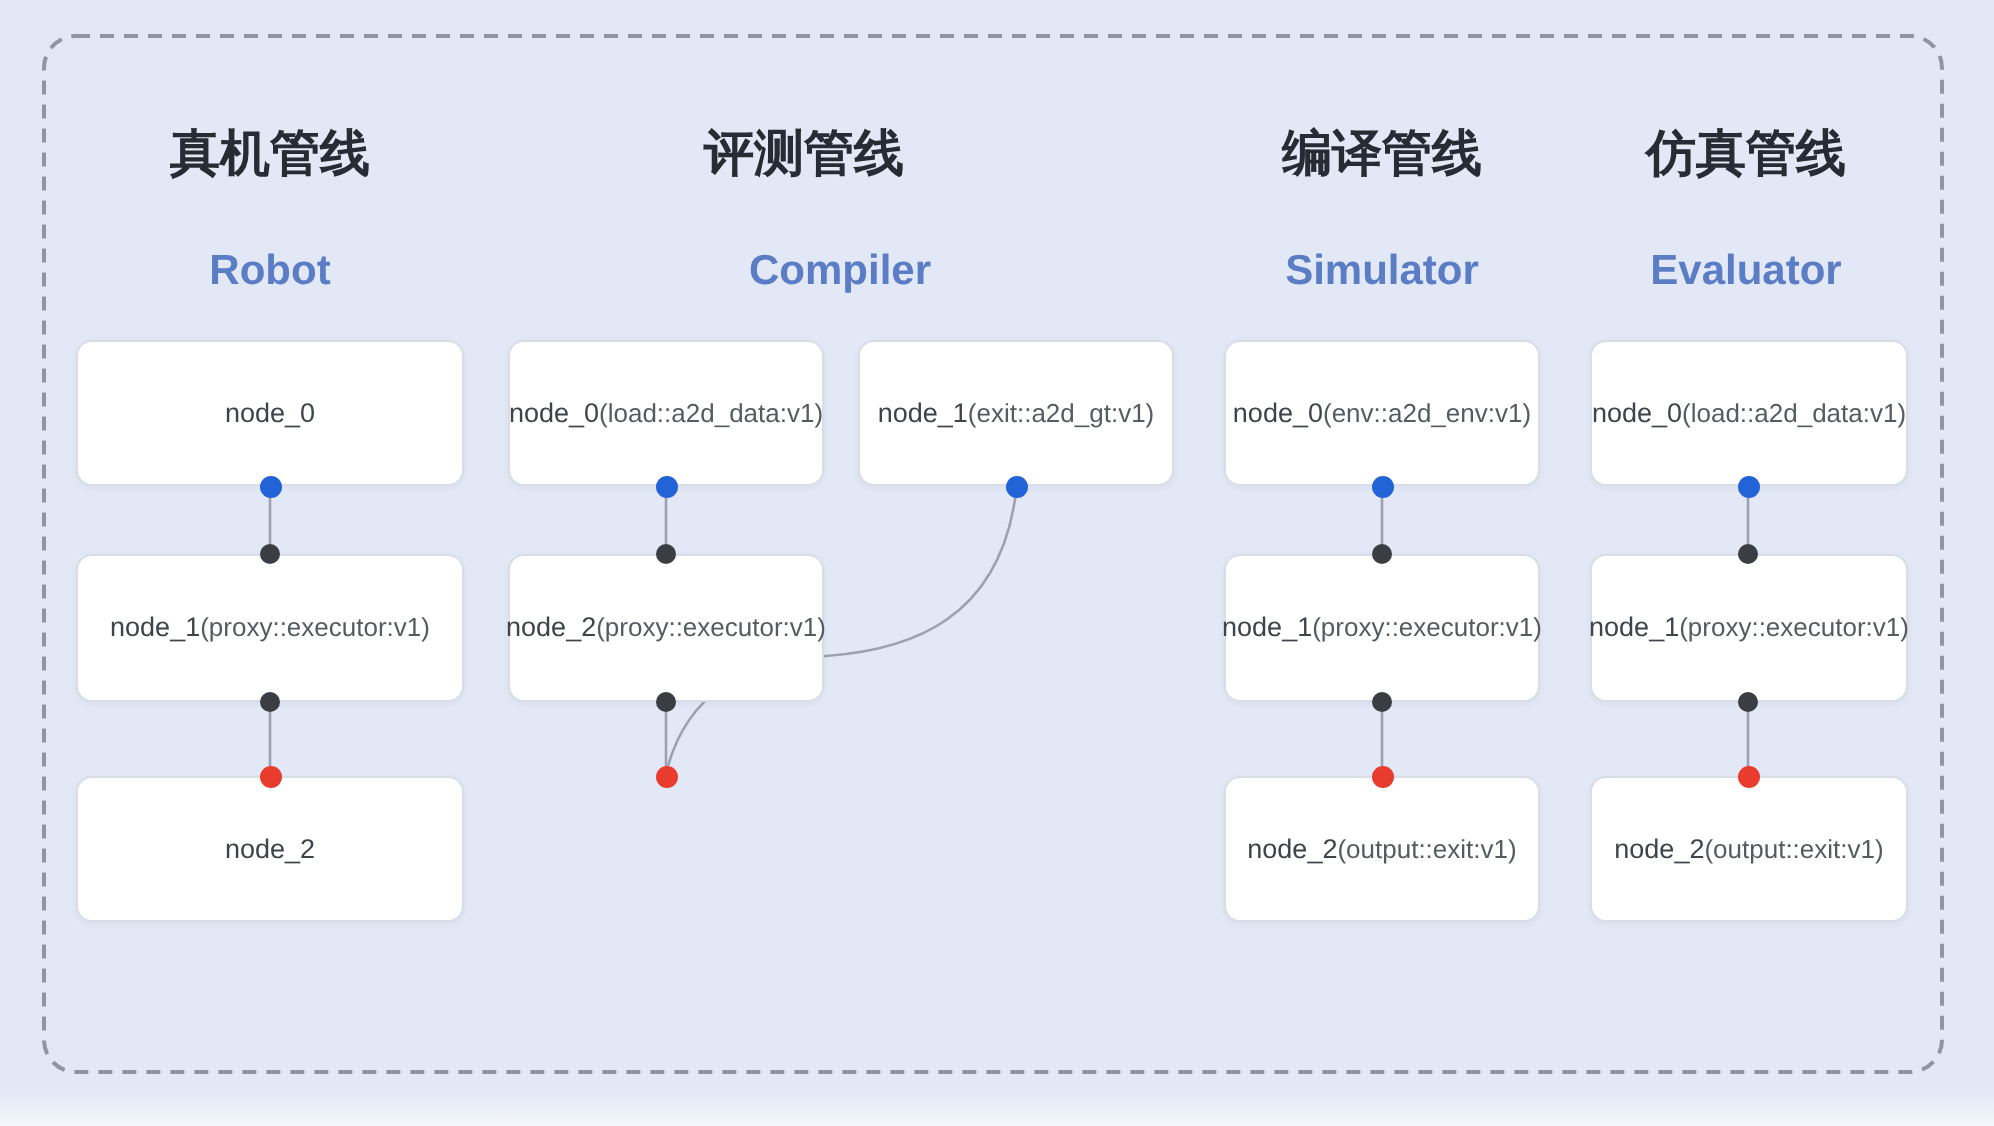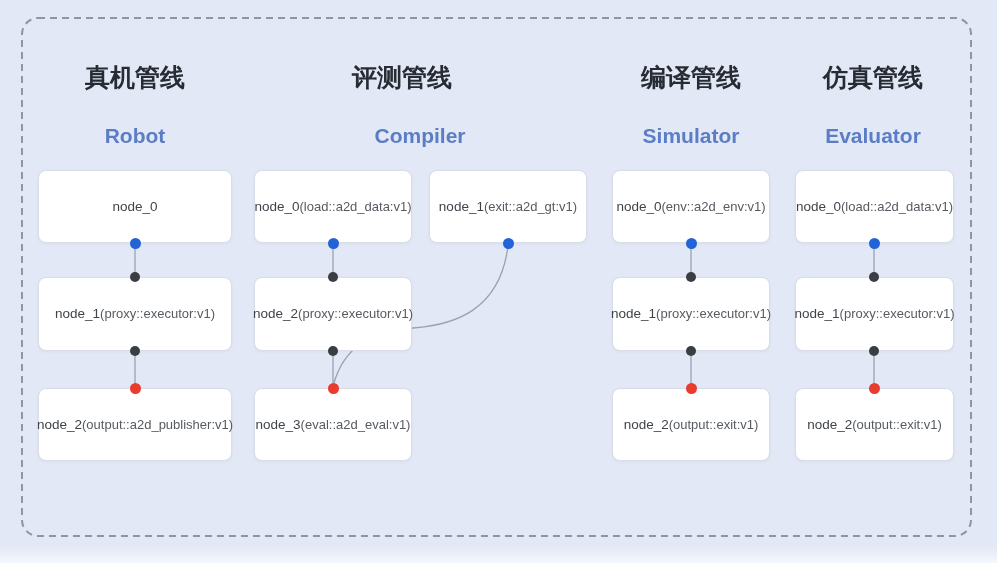--- a/index.html
+++ b/index.html
@@ -69,38 +69,33 @@
 
   <div class="node" style="left:38px;top:170px;width:194px;height:73px">
     <div class="nt">node_0</div>
   </div>
   <div class="node" style="left:38px;top:277px;width:194px;height:74px">
     <div class="nt">node_1</div>
     <div class="ns">(proxy::executor:v1)</div>
   </div>
   <div class="node" style="left:38px;top:388px;width:194px;height:73px">
     <div class="nt">node_2</div>
-    <div class="ns">(output::a2d_publisher:v1)</div>
   </div>
 
   <div class="node" style="left:254px;top:170px;width:158px;height:73px">
     <div class="nt">node_0</div>
     <div class="ns">(load::a2d_data:v1)</div>
   </div>
   <div class="node" style="left:429px;top:170px;width:158px;height:73px">
     <div class="nt">node_1</div>
     <div class="ns">(exit::a2d_gt:v1)</div>
   </div>
   <div class="node" style="left:254px;top:277px;width:158px;height:74px">
     <div class="nt">node_2</div>
     <div class="ns">(proxy::executor:v1)</div>
-  </div>
-  <div class="node" style="left:254px;top:388px;width:158px;height:73px">
-    <div class="nt">node_3</div>
-    <div class="ns">(eval::a2d_eval:v1)</div>
   </div>
 
   <div class="node" style="left:612px;top:170px;width:158px;height:73px">
     <div class="nt">node_0</div>
     <div class="ns">(env::a2d_env:v1)</div>
   </div>
   <div class="node" style="left:612px;top:277px;width:158px;height:74px">
     <div class="nt">node_1</div>
     <div class="ns">(proxy::executor:v1)</div>
   </div>

